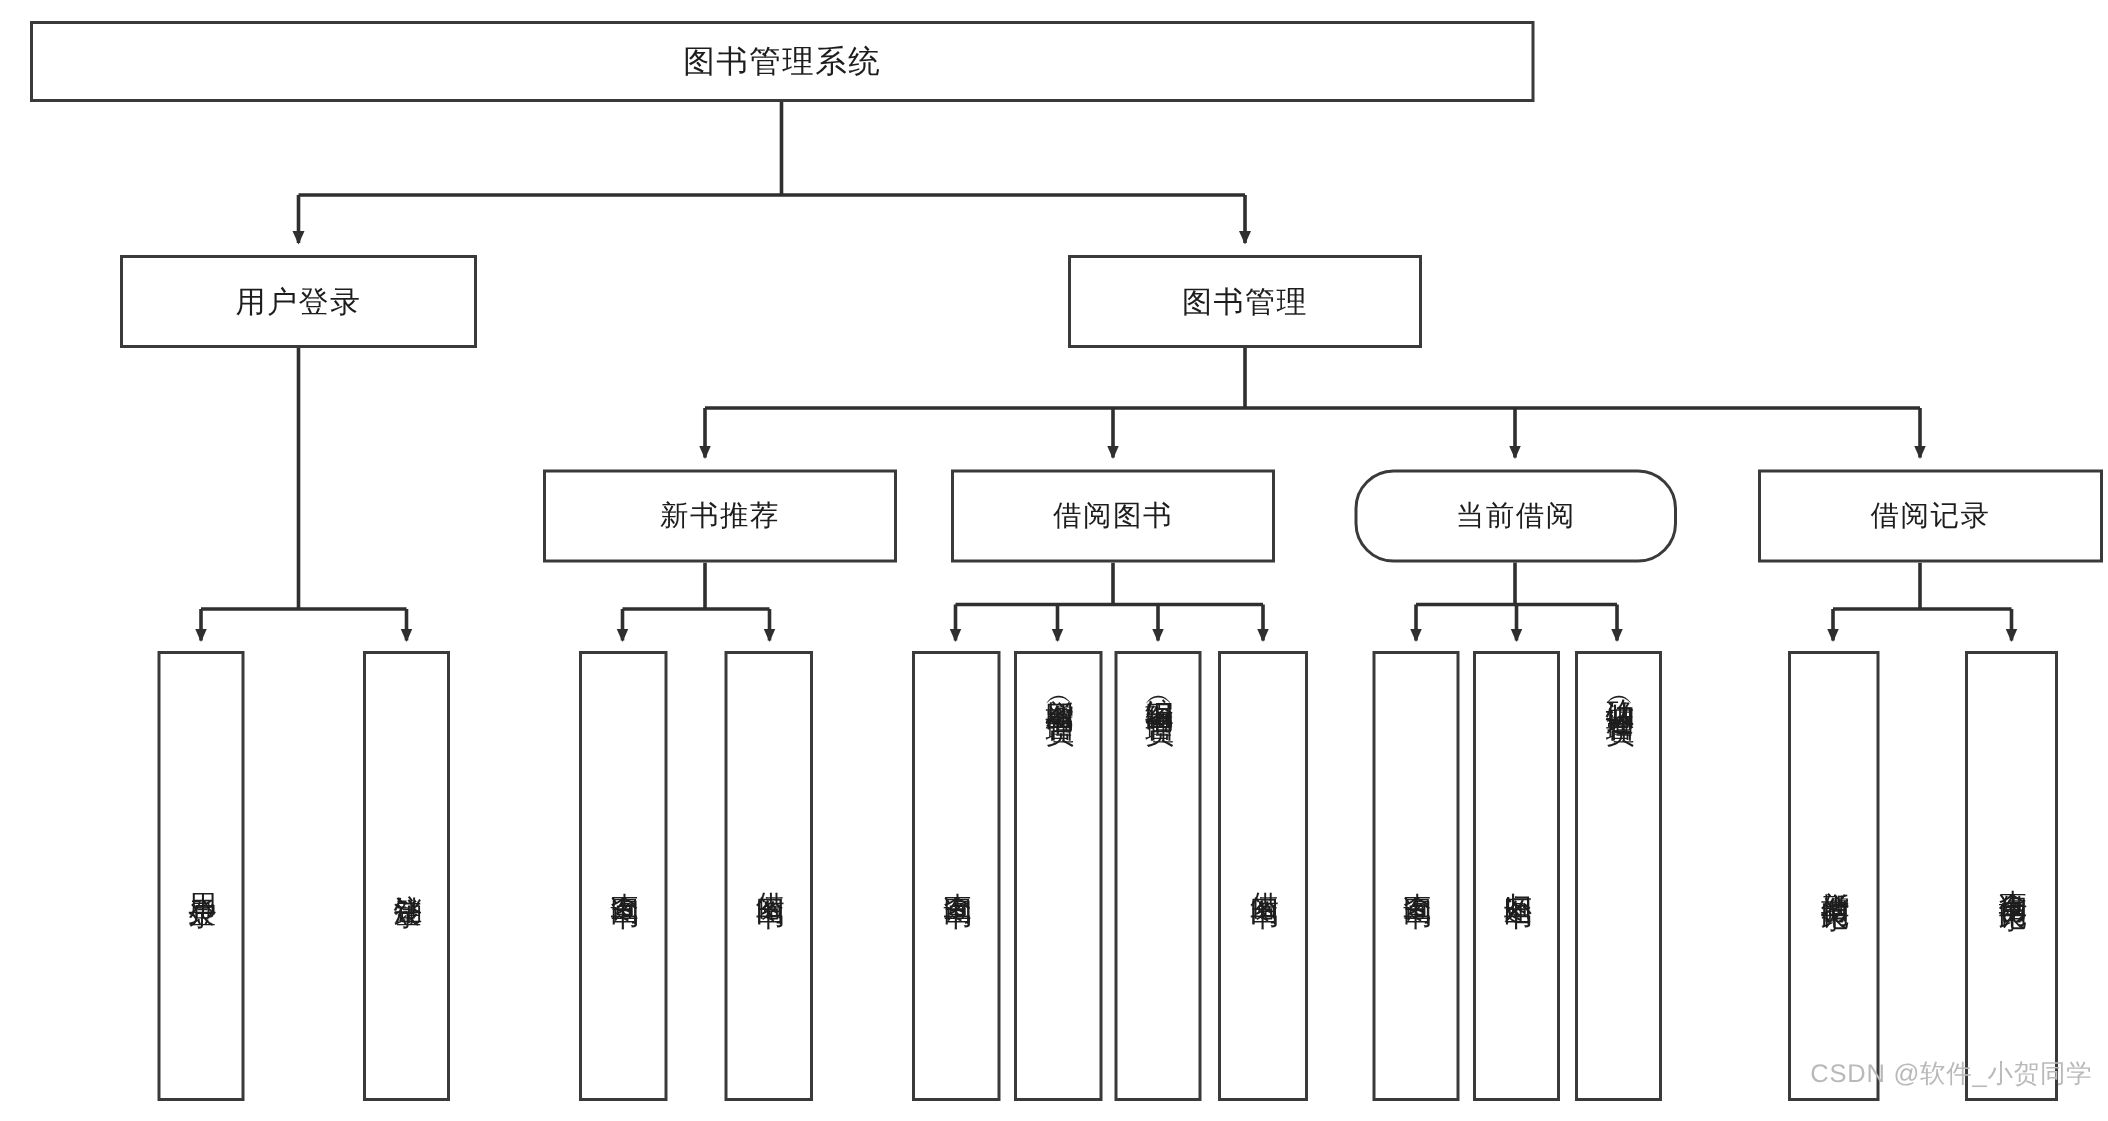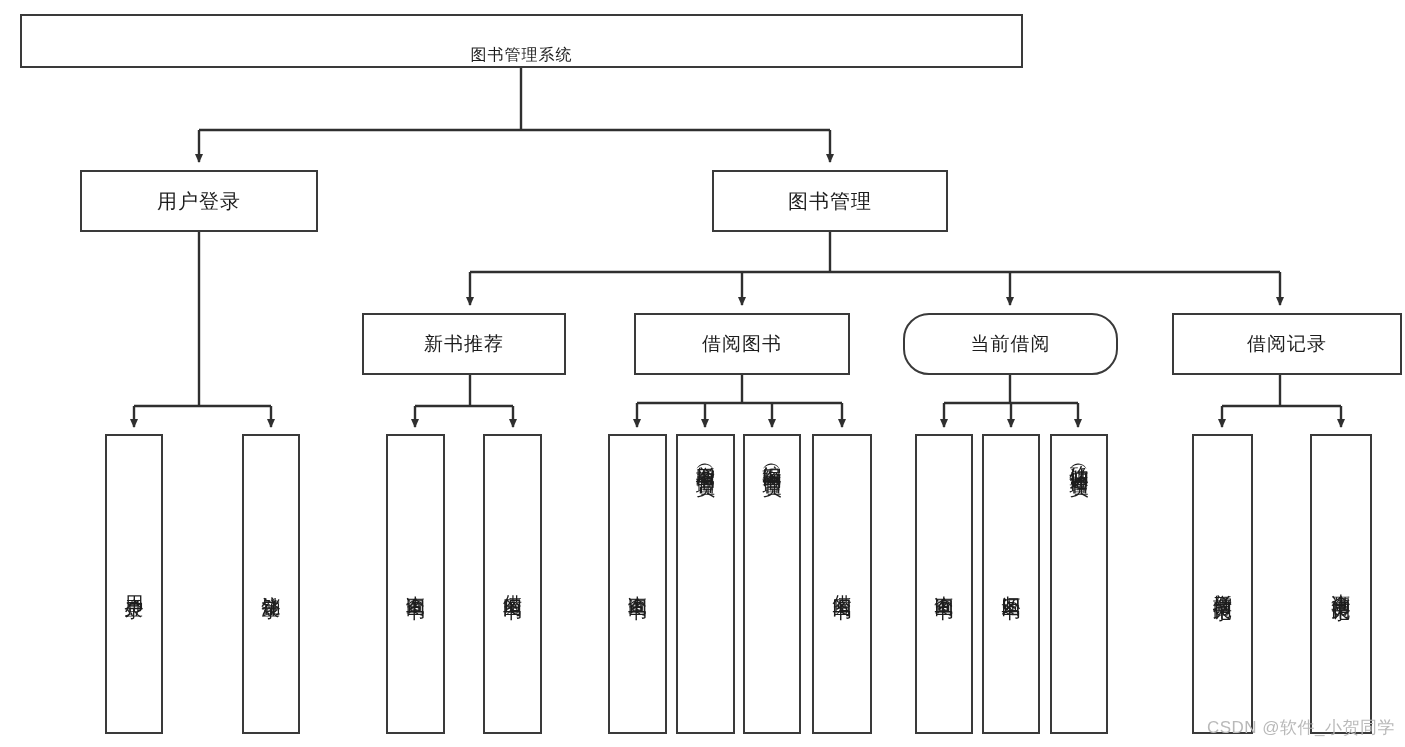--- a/index.html
+++ b/index.html
@@ -28,22 +28,21 @@
     box-sizing: border-box;
     border: 2px solid #3a3a3a;
     background: #ffffff;
     color: #1d1d1d;
     display: flex;
     align-items: center;
     justify-content: center;
     z-index: 2;
   }
   .node.root {
-    font-size: 16px;
-    align-items: flex-end;
+    font-size: 21px;
   }
   .node.mid {
     font-size: 20px;
   }
   .node.group {
     font-size: 19px;
   }
   .node.leaf {
     font-size: 19px;
     align-items: flex-start;
@@ -61,21 +60,21 @@
     line-height: 1.05;
     white-space: nowrap;
   }
   .htext {
     white-space: nowrap;
     letter-spacing: 1px;
   }
   #watermark {
     position: absolute;
     right: 10px;
-    bottom: 8px;
+    bottom: 20px;
     font-size: 17px;
     color: #b9b9b9;
     z-index: 5;
     white-space: nowrap;
     letter-spacing: 0.5px;
   }
 </style>
 </head>
 <body>
 
@@ -135,21 +134,21 @@
     <span class="htext">图书管理系统</span>
   </div>
 
   <div class="node mid" style="left:80px; top:170px; width:238px; height:62px;">
     <span class="htext">用户登录</span>
   </div>
   <div class="node mid" style="left:712px; top:170px; width:236px; height:62px;">
     <span class="htext">图书管理</span>
   </div>
 
-  <div class="node group" style="left:362px; top:313px; width:204px; height:62px;">
+  <div class="node group" style="left:362px; top:313px; width:236px; height:62px;">
     <span class="htext">新书推荐</span>
   </div>
   <div class="node group" style="left:634px; top:313px; width:216px; height:62px;">
     <span class="htext">借阅图书</span>
   </div>
   <div class="node group" style="left:903px; top:313px; width:215px; height:62px;border-radius:26px;">
     <span class="htext">当前借阅</span>
   </div>
   <div class="node group" style="left:1172px; top:313px; width:230px; height:62px;">
     <span class="htext">借阅记录</span>

